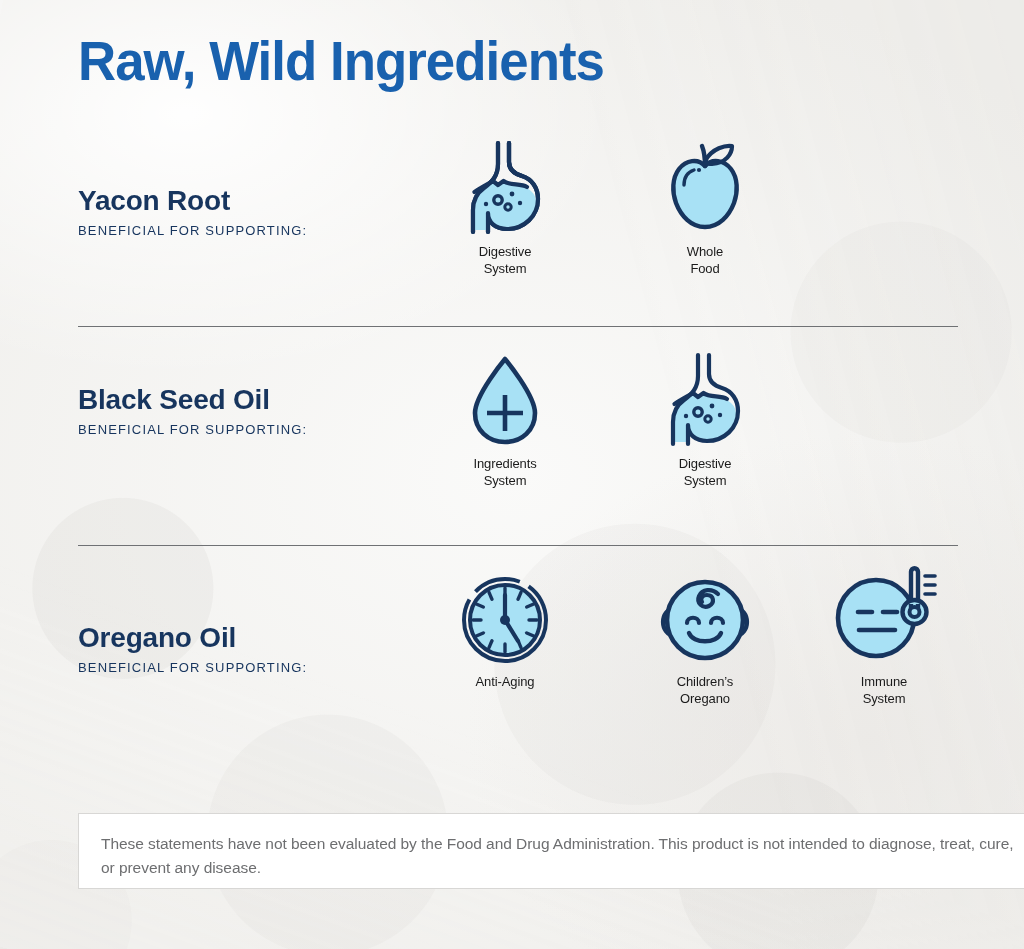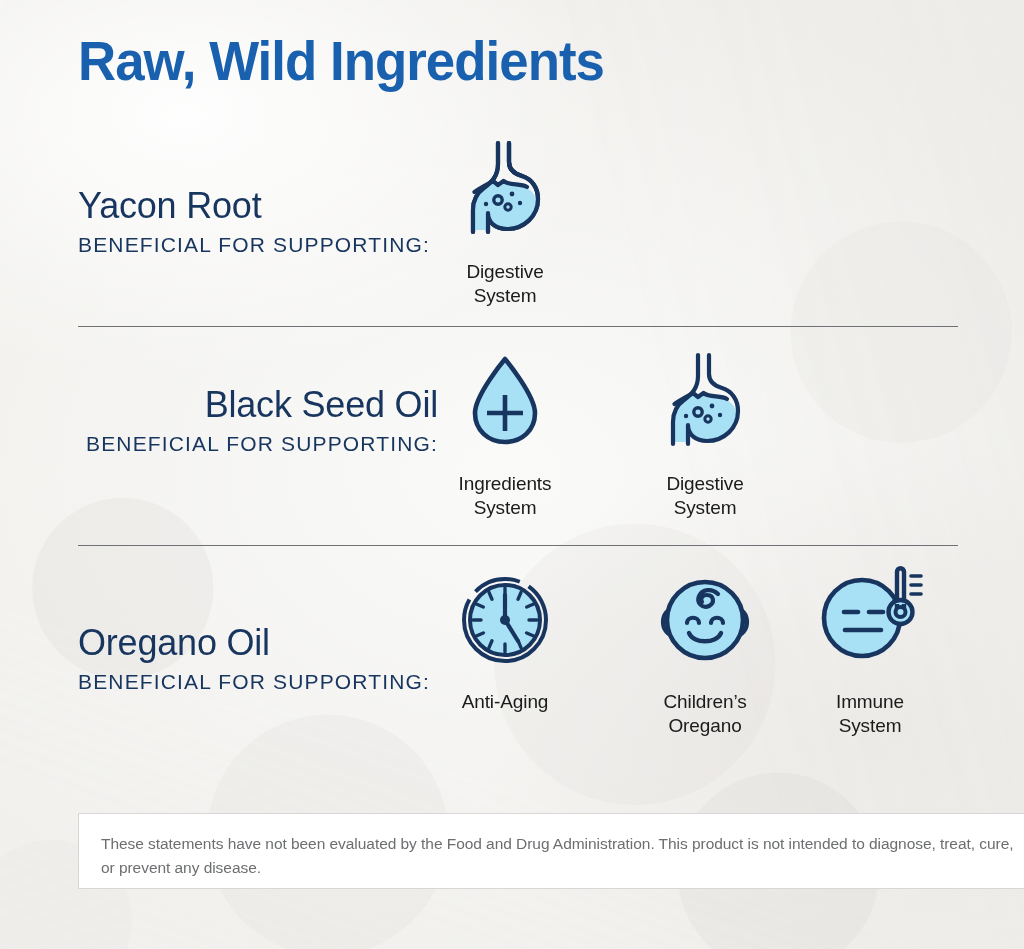--- a/index.html
+++ b/index.html
@@ -82,34 +82,34 @@
   .row-1 { top: 140px; }
   .row-2 { top: 352px; }
   .row-3 { top: 570px; }
 
   .row-label {
     position: absolute;
     left: 78px;
     width: 360px;
   }
   .row-1 .row-label { top: 45px; }
-  .row-2 .row-label { top: 32px; text-align: right; }
+  .row-2 .row-label { top: 32px; }
   .row-3 .row-label { top: 52px; }
 
   .ingredient-name {
-    font-size: 36px;
-    font-weight: 400;
+    font-size: 28px;
+    font-weight: 700;
     color: #17355e;
     letter-spacing: -0.2px;
     line-height: 1.15;
     margin: 0 0 6px 0;
     white-space: nowrap;
   }
   .beneficial {
-    font-size: 21px;
+    font-size: 13px;
     font-weight: 400;
     color: #17355e;
     letter-spacing: 1.15px;
     line-height: 1.2;
     margin: 0;
     white-space: nowrap;
   }
 
   
   .icons {
@@ -125,32 +125,32 @@
     width: 150px;
     text-align: center;
   }
   .icon-art {
     height: 96px;
     display: flex;
     align-items: flex-end;
     justify-content: center;
   }
   .icon-label {
-    margin-top: 24px;
-    font-size: 19px;
+    margin-top: 8px;
+    font-size: 13px;
     font-weight: 400;
     color: #1b1b1b;
     line-height: 1.28;
     letter-spacing: -0.1px;
   }
 
   
   .col-a { left: 0px; }     
   .col-b { left: 200px; }   
-  .col-c { left: 365px; text-align: center; }   
+  .col-c { left: 379px; text-align: center; }   
 
   
   .divider {
     position: absolute;
     left: 78px;
     width: 880px;
     height: 1px;
     background: #6f7174;
     z-index: 4;
   }
@@ -217,20 +217,36 @@
                 <circle cx="58" cy="63" r="2.2"></circle>
               </g>
             </svg>
           </div>
           <div class="icon-label">
             <div>Digestive</div>
             <div>System</div>
           </div>
         </div>
 
+        <div class="icon-col col-b">
+          <div class="icon-art">
+            <svg width="90" height="96" viewBox="0 0 90 96" aria-hidden="true">
+              <path d="M45 26 C38 18 26 20 19 29 C12 38 12 52 16 63 C21 76 31 87 45 87
+                       C59 87 69 76 74 63 C78 52 78 38 71 29 C64 20 52 18 45 26 Z" fill="#a8e1f5" stroke="#17355e" stroke-width="4.4" stroke-linejoin="round"></path>
+              <path d="M45 26 C45 18 44 11 42 6" fill="none" stroke="#17355e" stroke-width="4.4" stroke-linecap="round"></path>
+              <path d="M45 21 C52 8 66 5 72 6 C72 14 66 23 52 24 C49 24 47 23 45 21 Z" fill="none" stroke="#17355e" stroke-width="4.2" stroke-linejoin="round"></path>
+              <path d="M24 45 C24 37 28 32 34 30" fill="none" stroke="#17355e" stroke-width="3.4" stroke-linecap="round"></path>
+              <circle cx="39" cy="30" r="2.1" fill="#17355e"></circle>
+            </svg>
+          </div>
+          <div class="icon-label">
+            <div>Whole</div>
+            <div>Food</div>
+          </div>
+        </div>
 
       </div>
     </div>
 
     <div class="divider divider-1"></div>
 
     <div class="row row-2">
       <div class="row-label">
         <p class="ingredient-name">Black Seed Oil</p>
         <p class="beneficial">BENEFICIAL FOR SUPPORTING:</p>

